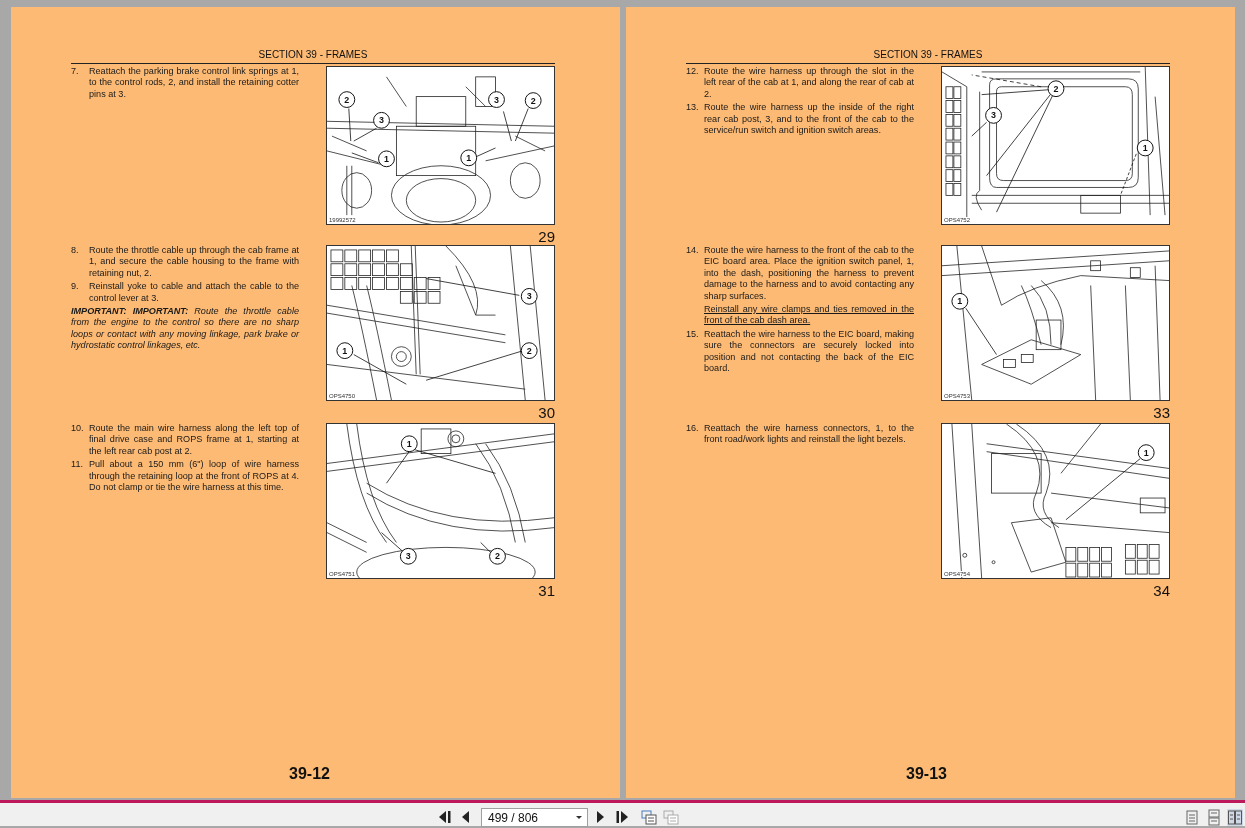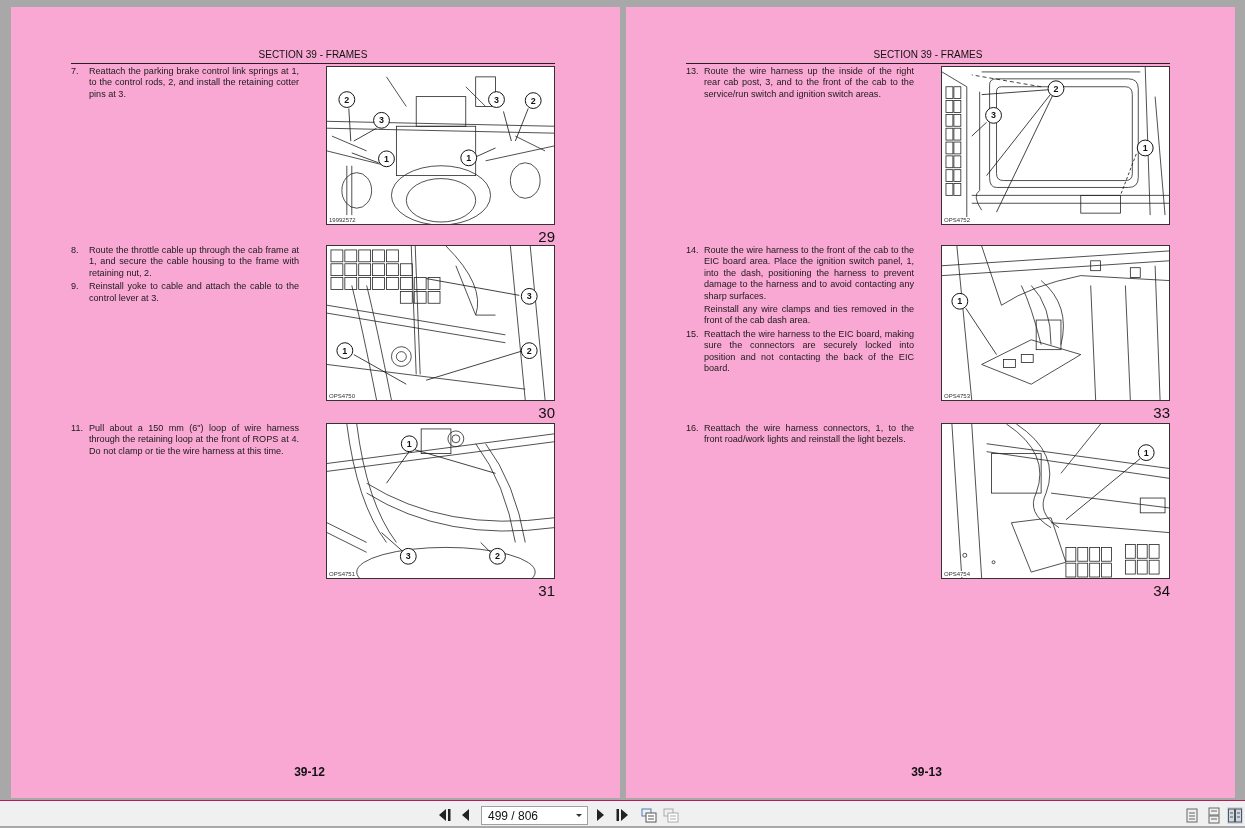--- a/index.html
+++ b/index.html
@@ -1,36 +1,36 @@
 <!DOCTYPE html>
 <html><head>
 <meta charset="utf-8">
 <style>
   * { box-sizing: border-box; margin: 0; padding: 0; }
   html, body { width: 1245px; height: 828px; overflow: hidden; background: #a8a8a8; font-family: "Liberation Sans", sans-serif; }
   #viewer { position: relative; width: 1245px; height: 828px; background: #a8a8a8; }
-  .page { position: absolute; top: 7px; width: 609px; height: 791px; background: #f9a8d4; }
+  .page { position: absolute; top: 7px; width: 609px; height: 791px; background: #fdba74; }
   #page-left { left: 11px; }
   #page-right { left: 626px; }
   .section-header { position: absolute; top: 43px; left: 60px; width: 484px; text-align: center; font-size: 10px; color: #111; padding-bottom: 3px; border-bottom: 1px solid #222; height: 14px; line-height: 10px; }
   .text-block { position: absolute; left: 60px; width: 228px; font-size: 9.1px; line-height: 11.4px; color: #1a1a1a; }
   .step { display: flex; margin-bottom: 2px; }
   .step .num { width: 18px; flex: 0 0 18px; }
   .step .body { flex: 1; text-align: justify; }
   .note { font-style: italic; text-align: justify; margin-top: 2px; }
   .note b { font-weight: bold; }
-  .subpara { padding-left: 18px; text-align: justify; margin: 2px 0 2px 0; }
+  .subpara { padding-left: 18px; text-align: justify; margin: 2px 0 2px 0; text-decoration: underline; }
   .figure { position: absolute; left: 315px; width: 229px; border: 1px solid #333; background: #fff; overflow: hidden; }
   .figure svg { display: block; width: 100%; height: 100%; }
   .fig-code { position: absolute; left: 2px; bottom: 1px; font-size: 6px; color: #333; background: #fff; }
   .fig-num { position: absolute; left: 500px; width: 44px; text-align: right; font-size: 15px; color: #111; }
-  .page-footer { position: absolute; top: 758px; width: 100%; text-align: center; font-size: 12px; font-weight: bold; color: #111; }
+  .page-footer { position: absolute; top: 758px; width: 100%; text-align: center; font-size: 16px; font-weight: bold; color: #111; }
   #page-left .page-footer { left: -6px; }
   #page-right .page-footer { left: -4px; }
-  #toolbar { position: absolute; left: 0; top: 800px; width: 1245px; height: 26px; background: #f0f0f0; border-top: 1px solid #be185d; }
+  #toolbar { position: absolute; left: 0; top: 800px; width: 1245px; height: 26px; background: #f0f0f0; border-top: 3px solid #be185d; }
   .tb-btn { position: absolute; top: 6px; height: 16px; display: flex; align-items: center; justify-content: center; cursor: pointer; }
   #page-select { position: absolute; left: 481px; top: 5px; width: 107px; height: 19px; background: #fff; border: 1px solid #a0a0a0; font-size: 12px; color: #111; padding: 1px 0 0 6px; line-height: 16px; }
   #page-select .caret { position: absolute; right: 5px; top: 7px; width: 0; height: 0; border-left: 3px solid transparent; border-right: 3px solid transparent; border-top: 3px solid #333; }
   .view-btn { position: absolute; top: 6px; width: 16px; height: 17px; }
   .view-btn.active { background: #cfd8e6; border-radius: 1px; }
 </style>
 </head>
 <body>
 
 <div id="viewer">
@@ -96,20 +96,21 @@
 
     <div class="text-block" style="top:238px;">
       <div class="step">
         <span class="num">8.</span>
         <span class="body">Route the throttle cable up through the cab frame at 1, and secure the cable housing to the frame with retaining nut, 2.</span>
       </div>
       <div class="step">
         <span class="num">9.</span>
         <span class="body">Reinstall yoke to cable and attach the cable to the control lever at 3.</span>
       </div>
+      <div class="note"><b>IMPORTANT: IMPORTANT:</b><span> Route the throttle cable from the engine to the control so there are no sharp loops or contact with any moving linkage, park brake or hydrostatic control linkages, etc.</span></div>
     </div>
     <div class="figure" style="top:238px;height:156px;">
       <svg viewBox="0 0 229 156" preserveAspectRatio="none">
         <g fill="none" stroke="#222" stroke-width="0.8">
           <g>
             <rect x="4" y="4" width="12" height="12"></rect>
               <rect x="18" y="4" width="12" height="12"></rect>
               <rect x="32" y="4" width="12" height="12"></rect>
               <rect x="46" y="4" width="12" height="12"></rect>
               <rect x="60" y="4" width="12" height="12"></rect>
@@ -160,20 +161,24 @@
           <text x="18" y="109">1</text>
           <text x="204" y="109">2</text>
         </g>
       </svg>
       <span class="fig-code">OPS4750</span>
     </div>
     <div class="fig-num" style="top:397px;">30</div>
 
     <div class="text-block" style="top:416px;">
       <div class="step">
+        <span class="num">10.</span>
+        <span class="body">Route the main wire harness along the left top of final drive case and ROPS frame at 1, starting at the left rear cab post at 2.</span>
+      </div>
+      <div class="step">
         <span class="num">11.</span>
         <span class="body">Pull about a 150 mm (6") loop of wire harness through the retaining loop at the front of ROPS at 4. Do not clamp or tie the wire harness at this time.</span>
       </div>
     </div>
     <div class="figure" style="top:416px;height:156px;">
       <svg viewBox="0 0 229 156" preserveAspectRatio="none">
         <g fill="none" stroke="#222" stroke-width="0.8">
           <path d="M0 40 L229 10"></path>
             <path d="M0 48 L229 18"></path>
           <path d="M20 0 Q30 80 60 120"></path>
@@ -210,20 +215,24 @@
     </div>
     <div class="fig-num" style="top:575px;">31</div>
 
     <div class="page-footer">39-12</div>
   </div>
 
   <div class="page" id="page-right">
     <div class="section-header">SECTION 39 - FRAMES</div>
 
     <div class="text-block" style="top:59px;">
+      <div class="step">
+        <span class="num">12.</span>
+        <span class="body">Route the wire harness up through the slot in the left rear of the cab at 1, and along the rear of cab at 2.</span>
+      </div>
       <div class="step">
         <span class="num">13.</span>
         <span class="body">Route the wire harness up the inside of the right rear cab post, 3, and to the front of the cab to the service/run switch and ignition switch areas.</span>
       </div>
     </div>
     <div class="figure" style="top:59px;height:159px;">
       <svg viewBox="0 0 229 159" preserveAspectRatio="none">
         <g fill="none" stroke="#222" stroke-width="0.8">
           <g>
             <rect x="4" y="20" width="7" height="12"></rect>

